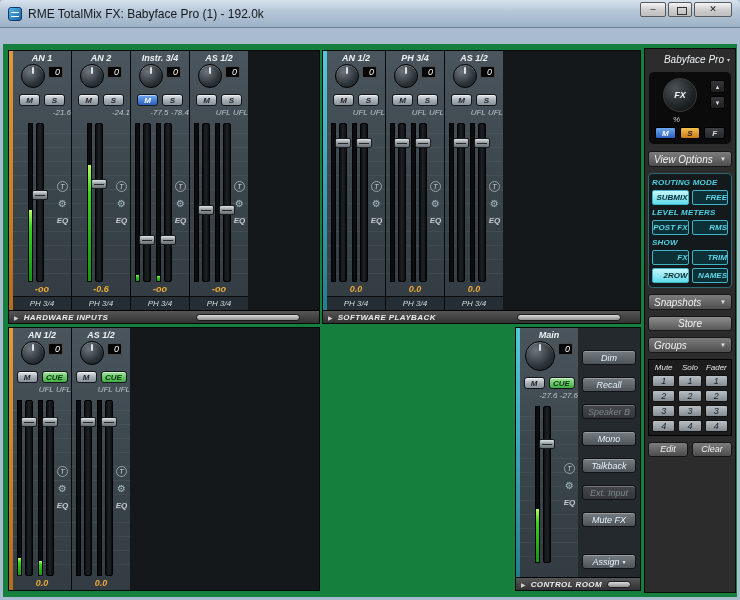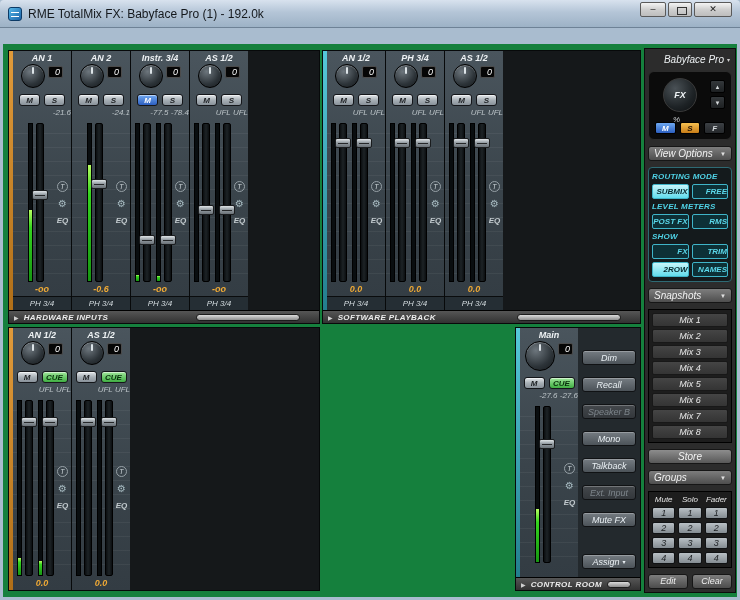--- a/index.html
+++ b/index.html
@@ -672,30 +672,20 @@
           <div class="rbtn active">2ROW</div>
           <div class="rbtn">NAMES</div>
         </div>
       </div>
 
       <div class="rp-header">
         <span>Snapshots</span>
         <span class="tiny-arrow">▼</span>
       </div>
 
-      <div class="snap-list" id="snap-list">
-          <div class="snap-row">Mix 1</div>
-          <div class="snap-row">Mix 2</div>
-          <div class="snap-row">Mix 3</div>
-          <div class="snap-row">Mix 4</div>
-          <div class="snap-row">Mix 5</div>
-          <div class="snap-row">Mix 6</div>
-          <div class="snap-row">Mix 7</div>
-          <div class="snap-row">Mix 8</div>
-        </div>
 
       <div class="store-btn">Store</div>
 
       <div class="rp-header">
         <span>Groups</span>
         <span class="tiny-arrow">▼</span>
       </div>
 
       <div class="groups-box">
         <div class="grp-head">

